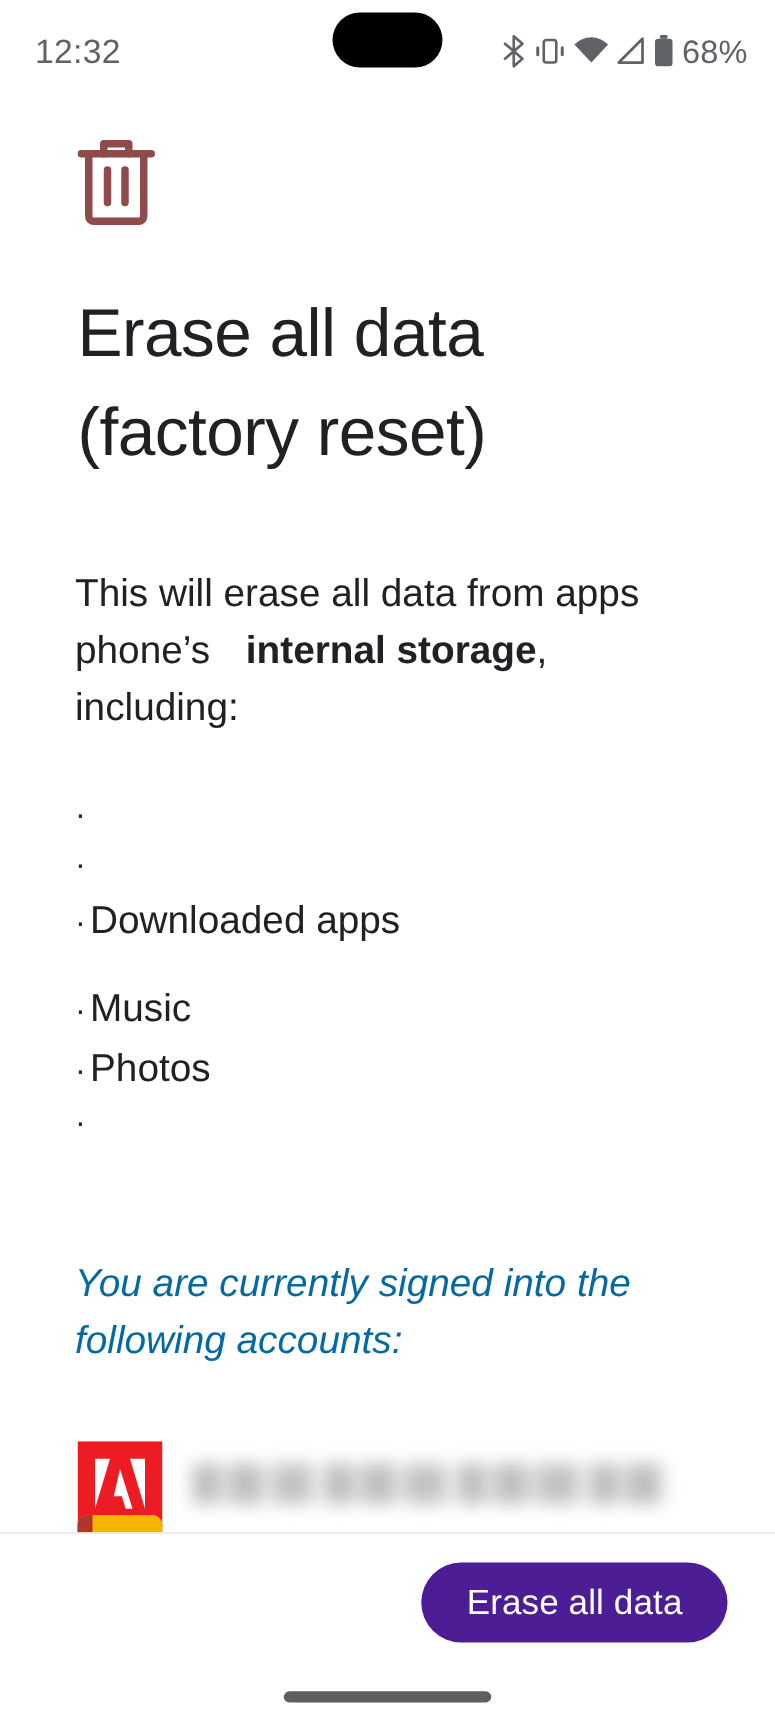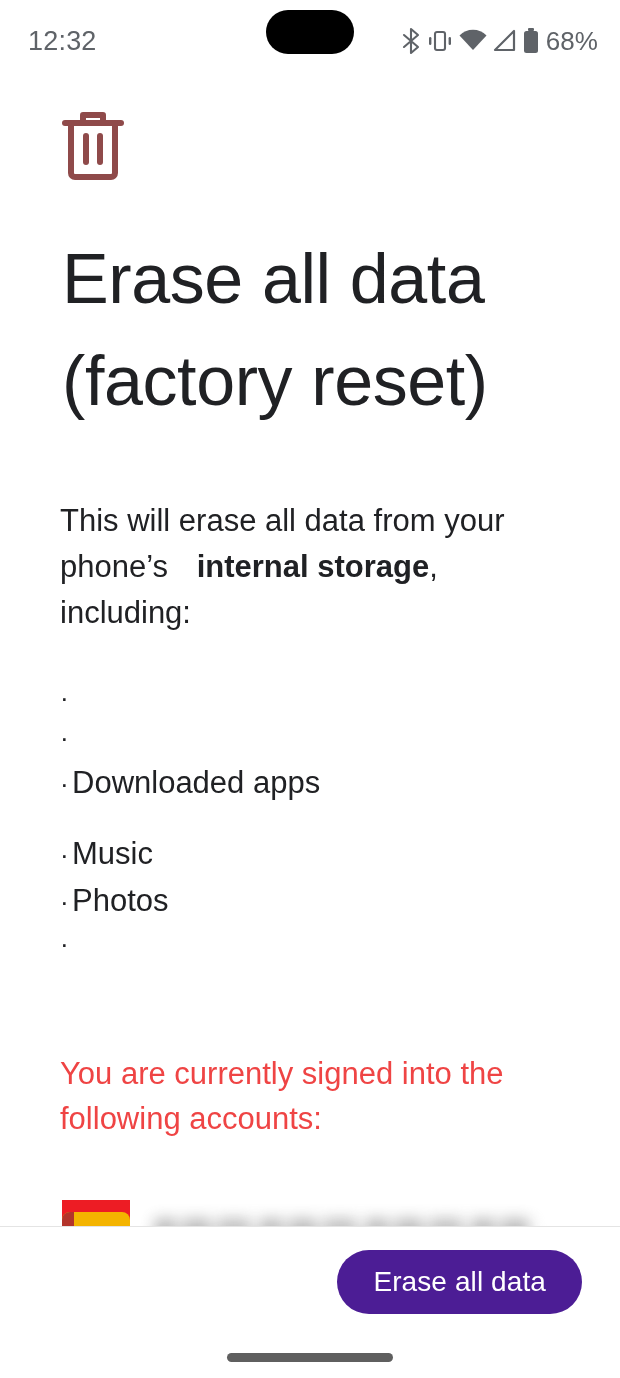--- a/index.html
+++ b/index.html
@@ -35,42 +35,42 @@
   #content {
     position:absolute; top:64px; left:0; width:620px; height:1162px;
     overflow:hidden;
   }
 
   #hero-icon { padding:46px 0 0 62px; }
   #hero-icon svg { display:block; }
 
   #page-title {
     margin:48px 62px 0 62px;
-    font-size:70px; line-height:1.46; font-weight:400;
+    font-size:54px; line-height:1.46; font-weight:400;
     color:#202124; letter-spacing:-0.4px;
   }
 
   #intro-paragraph {
     margin:66px 62px 0 60px;
     font-size:31px; line-height:1.47; font-weight:400; color:#202124;
     max-width:452px;
   }
   #intro-paragraph b { font-weight:700;margin-left:20px; }
 
   .bullet-group { margin:44px 0 0 60px; }
   .bullet-group.second { margin-top:24px; }
   .bullet-row {
     display:flex; align-items:baseline;
     font-size:31px; line-height:1.53; color:#202124;
   }
   .bullet-dot { width:12px; flex:0 0 12px; font-size:26px; color:#202124; }
 
   #accounts-intro {
     margin:86px 62px 0 60px;
-    font-size:31px; line-height:1.47; color:#ef4444; max-width:470px;
+    font-size:31px; line-height:1.47; color:#0369a1; max-width:470px;font-style:italic;
   }
 
   #account-list { margin-top:46px; }
   .account-row {
     display:flex; align-items:center; gap:24px;
     padding:6px 0 6px 62px; height:92px;
   }
   .account-logo {
     width:68px; height:68px; flex:0 0 68px; border-radius:2px;
     display:flex; align-items:center; justify-content:center;
@@ -175,21 +175,21 @@
       <path d="M3 13 H59"></path>
       <path d="M21 13 V5 H41 V13"></path>
       <path d="M9 13 V63 A4 4 0 0 0 13 67 H49 A4 4 0 0 0 53 63 V13"></path>
       <path d="M24 26 V52"></path>
       <path d="M38 26 V52"></path>
     </svg>
   </div>
 
   <h1 id="page-title">Erase all data (factory reset)</h1>
 
-  <p id="intro-paragraph"><span>This will erase all data from your phone’s </span><b>internal storage</b><span>, including:</span></p>
+  <p id="intro-paragraph"><span>This will erase all data from apps phone’s </span><b>internal storage</b><span>, including:</span></p>
 
   <div class="bullet-group">
     <div class="bullet-row">
       <span class="bullet-dot">·</span>
     </div>
     <div class="bullet-row">
       <span class="bullet-dot">·</span>
     </div>
     <div class="bullet-row">
       <span class="bullet-dot">·</span>

